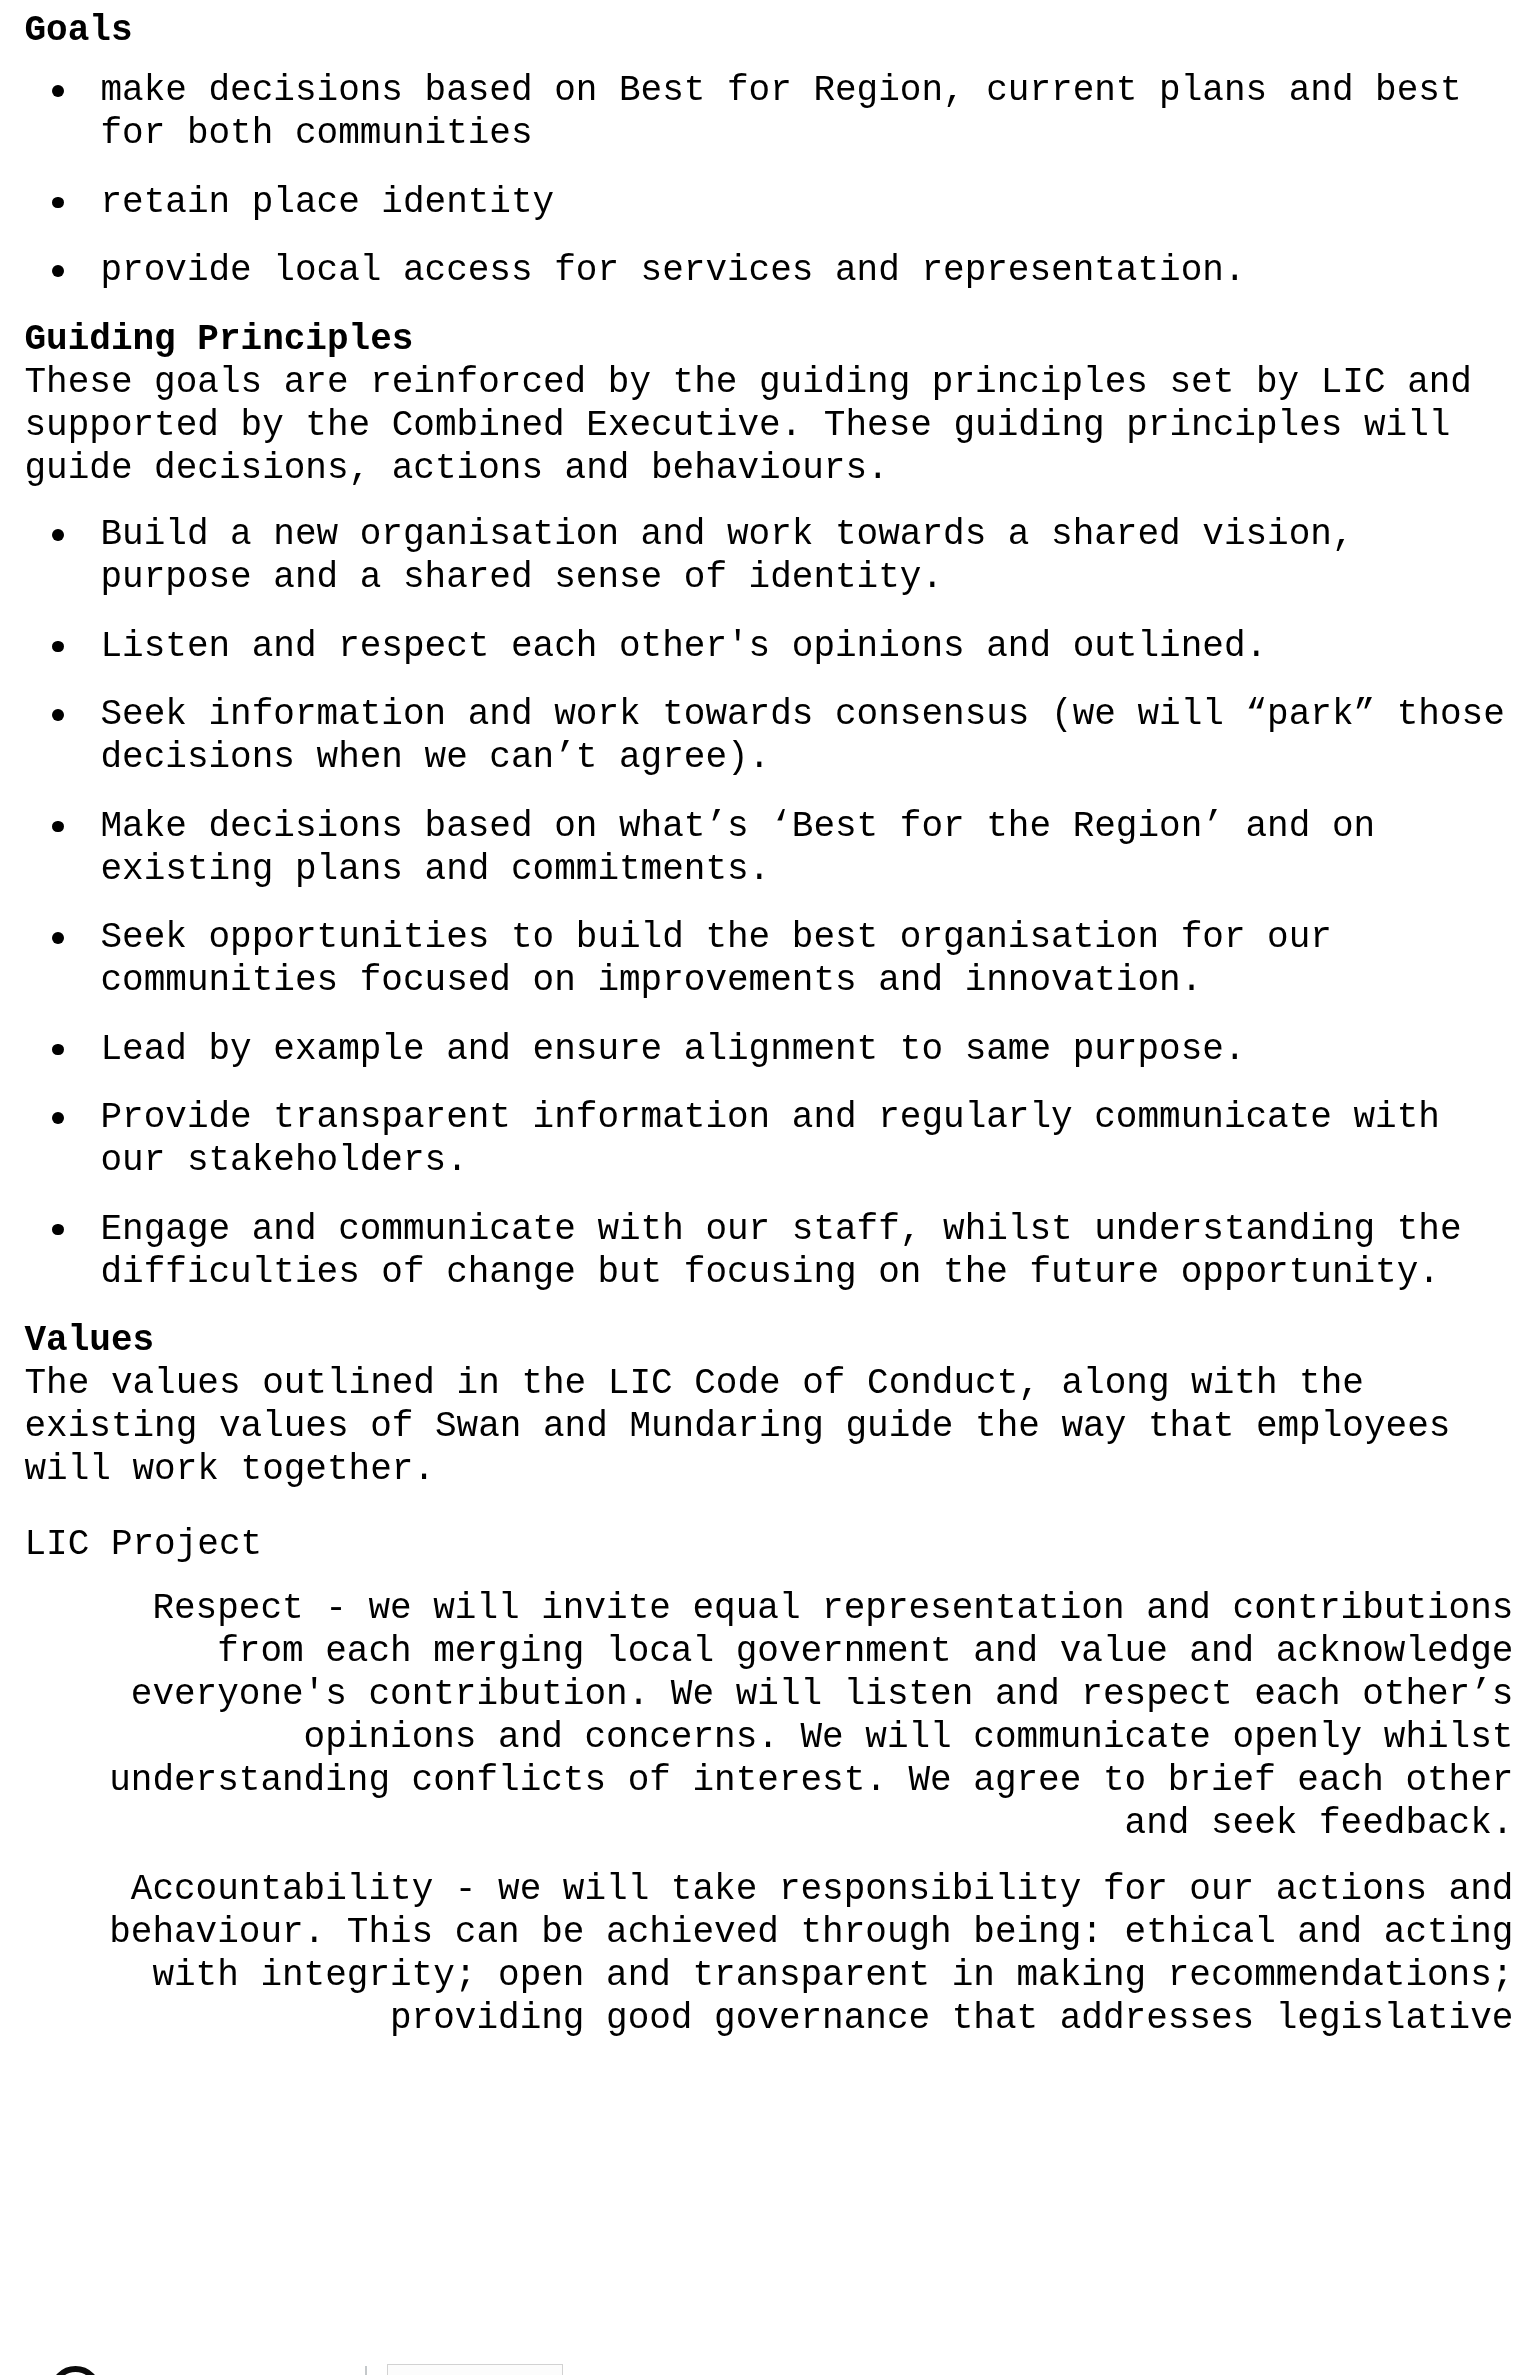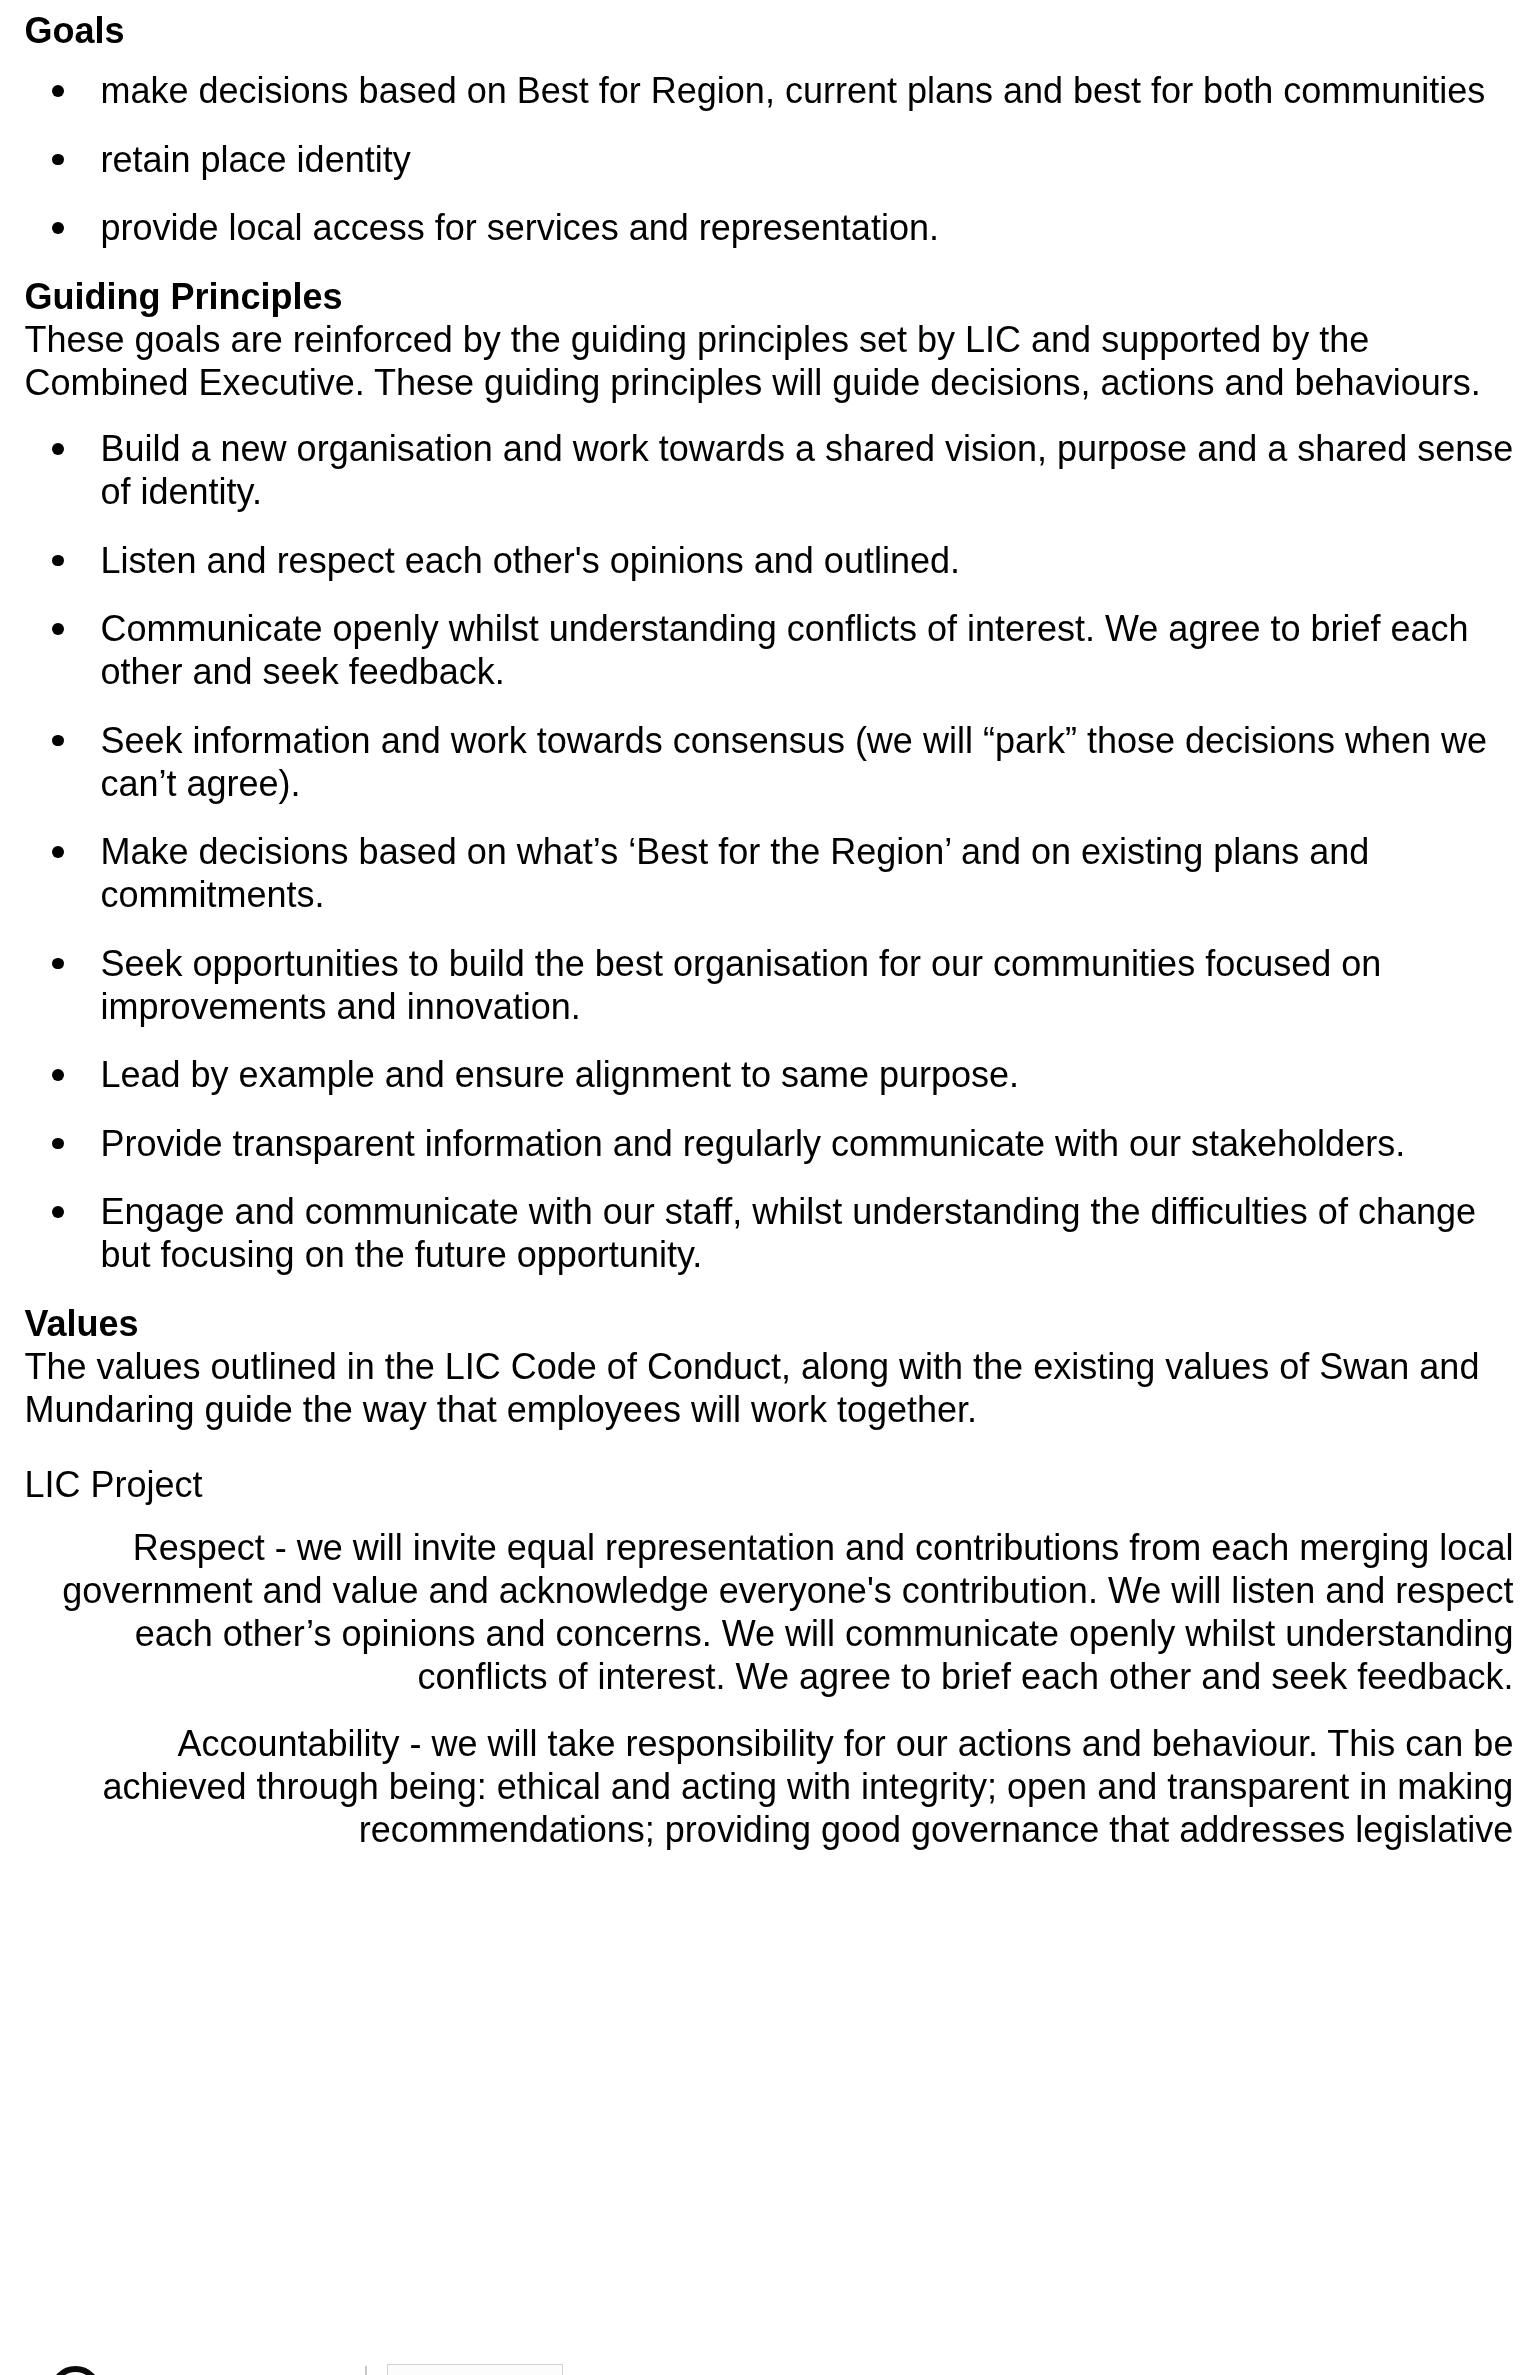--- a/index.html
+++ b/index.html
@@ -9,21 +9,21 @@
   }
   .page {
     position: relative;
     width: 1533px;
     height: 2376px;
     overflow: hidden;
     box-sizing: border-box;
     padding: 8.8px 19.6px 0 24.5px;
     background: #ffffff;
     color: #000000;
-    font-family: Liberation Sans, sans-serif;
+    font-family: Liberation Mono, monospace;
     font-size: 36px;
     line-height: 43px;
   }
   h2 {
     font-size: 36px;
     line-height: 43px;
     font-weight: bold;
     margin: 14.7px 0 0 0;
   }
   h2.first {
@@ -128,21 +128,20 @@
       <li>provide local access for services and representation.</li>
     </ul>
   </section>
 
   <section>
     <h2>Guiding Principles</h2>
     <p class="intro">These goals are reinforced by the guiding principles set by LIC and supported by the Combined Executive. These guiding principles will guide decisions, actions and behaviours.</p>
     <ul class="bullets wide">
       <li>Build a new organisation and work towards a shared vision, purpose and a shared sense of identity.</li>
       <li>Listen and respect each other's opinions and outlined.</li>
-      <li>Communicate openly whilst understanding conflicts of interest. We agree to brief each other and seek feedback.</li>
       <li>Seek information and work towards consensus (we will “park” those decisions when we can’t agree).</li>
       <li>Make decisions based on what’s ‘Best for the Region’ and on existing plans and commitments.</li>
       <li>Seek opportunities to build the best organisation for our communities focused on improvements and innovation.</li>
       <li>Lead by example and ensure alignment to same purpose.</li>
       <li>Provide transparent information and regularly communicate with our stakeholders.</li>
       <li>Engage and communicate with our staff, whilst understanding the difficulties of change but focusing on the future opportunity.</li>
     </ul>
   </section>
 
   <section>

